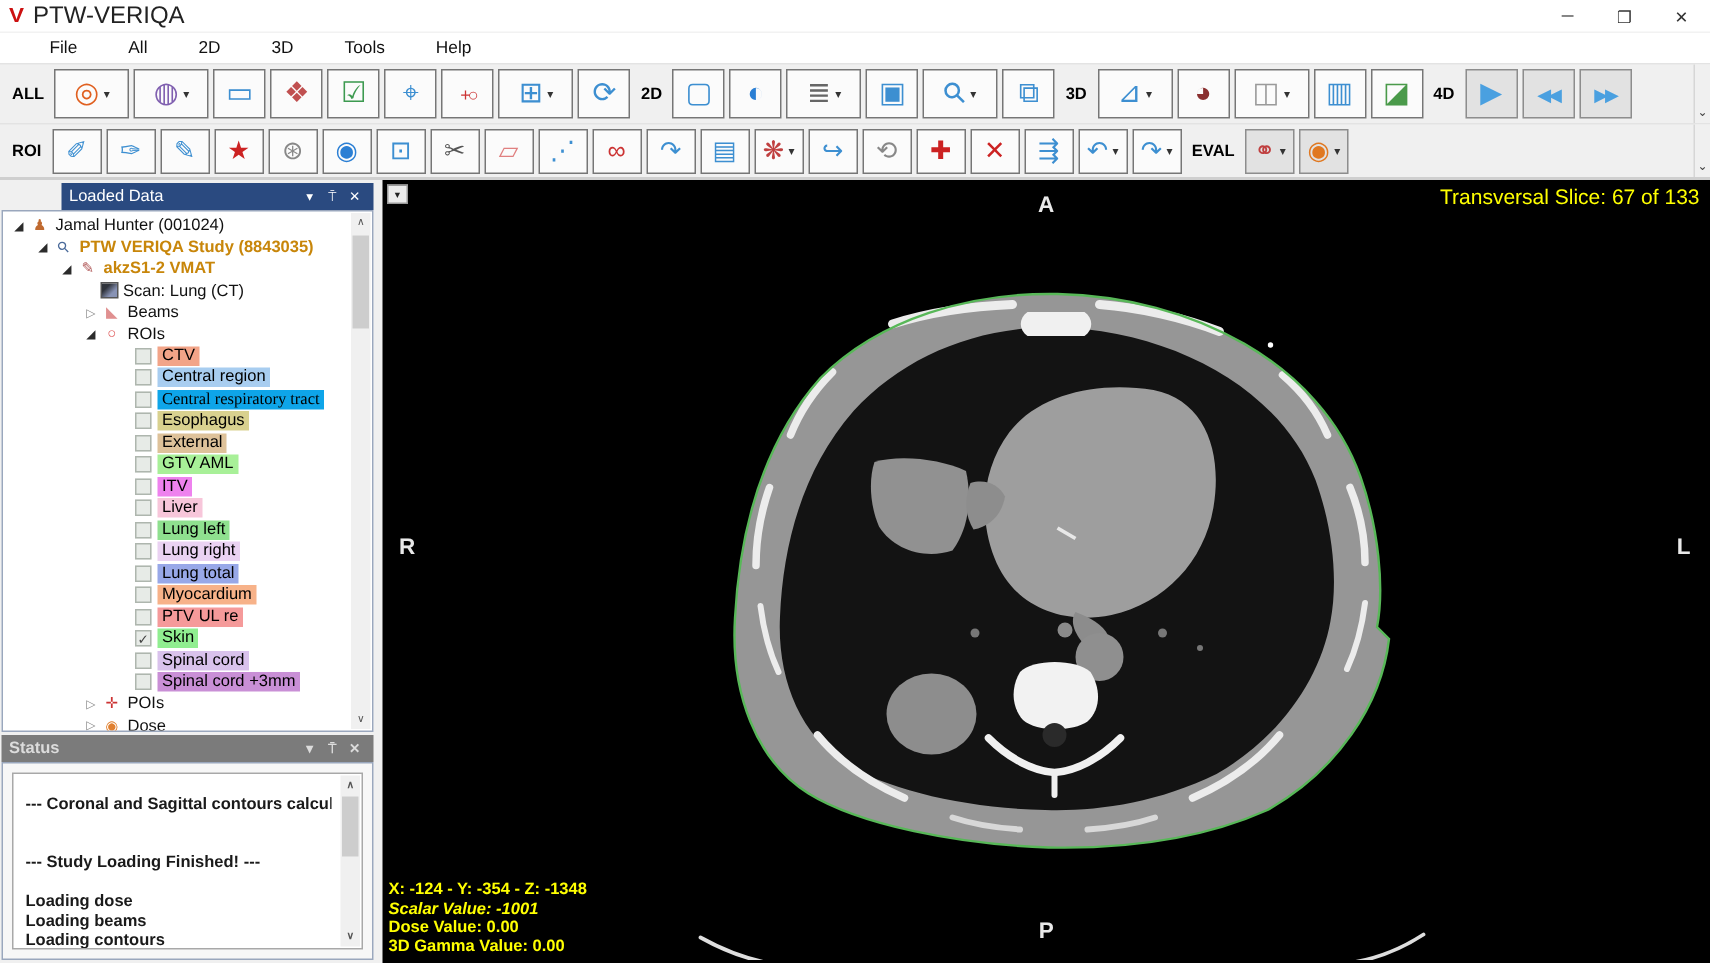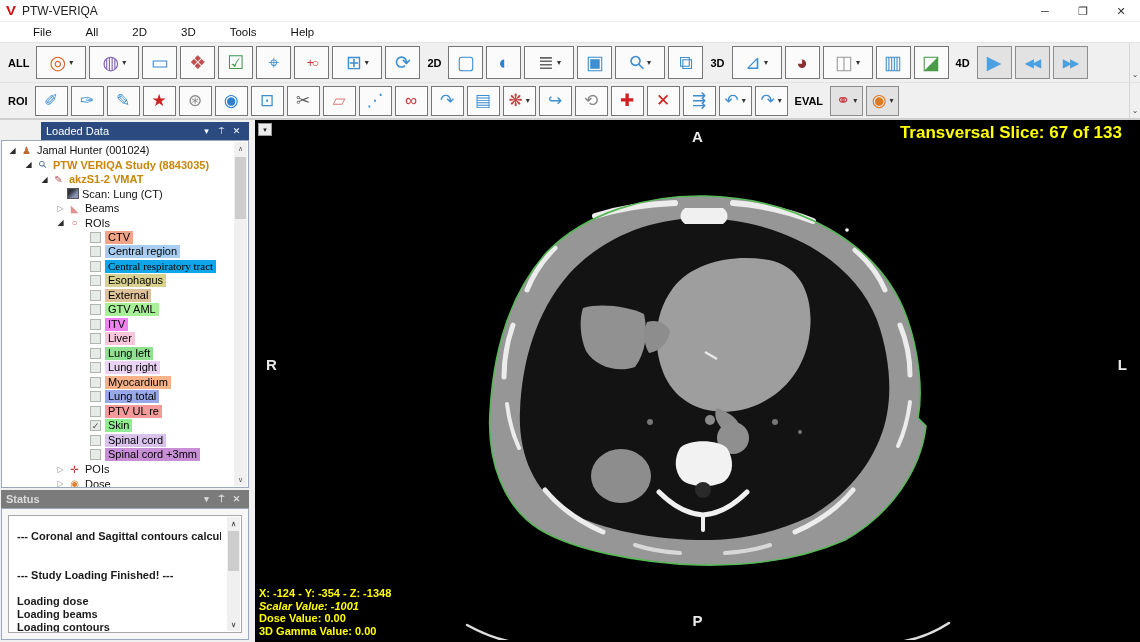--- a/index.html
+++ b/index.html
@@ -4,21 +4,21 @@
 <style>
   * { margin:0; padding:0; box-sizing:border-box; }
   html,body { width:1140px; height:642px; overflow:hidden; background:#fff;
     font-family:"Liberation Sans", sans-serif; }
   #app { position:relative; width:1140px; height:642px; background:#f0f0f0; }
 
   
   .titlebar { position:absolute; left:0; top:0; width:1140px; height:22px; background:#ffffff;
     display:flex; align-items:center; padding-left:6px; border-bottom:1px solid #f2f2f2; }
   .logo { font-weight:900; font-size:15px; line-height:15px; margin-right:6px; transform:scaleY(.9); }
-  .wtitle { font-size:12px; color:#222; }
+  .wtitle { font-size:16px; color:#222; }
   .wctrls { position:absolute; right:0; top:0; height:22px; display:flex; }
   .wc { width:38px; height:22px; display:flex; align-items:center; justify-content:center;
     font-size:11px; color:#333; }
 
   
   .menubar { position:absolute; left:0; top:22px; width:1140px; height:20px; background:#fff;
     display:flex; align-items:center; padding-left:16px; }
   .mitem { font-size:11.5px; color:#111; padding:0 17px; }
 
   
@@ -81,21 +81,21 @@
   #statusBox { position:absolute; left:6px; right:6px; top:6px; bottom:6px; border:1px solid #a8a8a8;
     background:#fff; padding:14px 20px 0 8px; overflow:hidden; }
   .sline { font-size:11px; line-height:13px; color:#1a1a1a; white-space:nowrap; overflow:hidden; }
 
   
   .viewport { position:absolute; left:255px; top:120px; width:885px; height:522px; background:#000;
     overflow:hidden; }
   .vp-dd { position:absolute; left:3px; top:3px; width:14px; height:13px; background:#ececec;
     border:1px solid #9a9a9a; font-size:7px; color:#222; display:flex; align-items:center;
     justify-content:center; z-index:5; }
-  .slice-label { position:absolute; right:18px; top:3px; font-size:17px; font-weight:bold; z-index:5; }
+  .slice-label { position:absolute; right:7px; top:3px; font-size:14px; font-weight:normal; z-index:5; }
   .orient { position:absolute; color:#e9e9e9; font-weight:bold; font-size:15px; z-index:5; }
   .orient.top { left:50%; transform:translateX(-50%); top:8px; }
   .orient.left { left:11px; top:236px; }
   .orient.right { right:13px; top:236px; }
   .orient.bottom { left:50%; transform:translateX(-50%); bottom:13px; }
   #readout { position:absolute; left:4px; bottom:5px; z-index:5; }
   #readout .rline { font-size:11px; font-weight:bold; line-height:12.5px; }
   svg { position:absolute; left:0; top:0; }
 </style>
 </head>
@@ -362,25 +362,25 @@
             <div class="trow roirow">
               <span class="cb"></span>
               <span class="roilab" style="background: rgb(143, 224, 143);">Lung left</span>
             </div>
             <div class="trow roirow">
               <span class="cb"></span>
               <span class="roilab" style="background: rgb(234, 210, 242);">Lung right</span>
             </div>
             <div class="trow roirow">
               <span class="cb"></span>
+              <span class="roilab" style="background: rgb(152, 168, 232);">Lung total</span>
+            </div>
+            <div class="trow roirow">
+              <span class="cb"></span>
               <span class="roilab" style="background: rgb(247, 178, 137);">Myocardium</span>
-            </div>
-            <div class="trow roirow">
-              <span class="cb"></span>
-              <span class="roilab" style="background: rgb(152, 168, 232);">Lung total</span>
             </div>
             <div class="trow roirow">
               <span class="cb"></span>
               <span class="roilab" style="background: rgb(245, 154, 154);">PTV UL re</span>
             </div>
             <div class="trow roirow">
               <span class="cb">✓</span>
               <span class="roilab" style="background: rgb(144, 238, 144);">Skin</span>
             </div>
             <div class="trow roirow">

